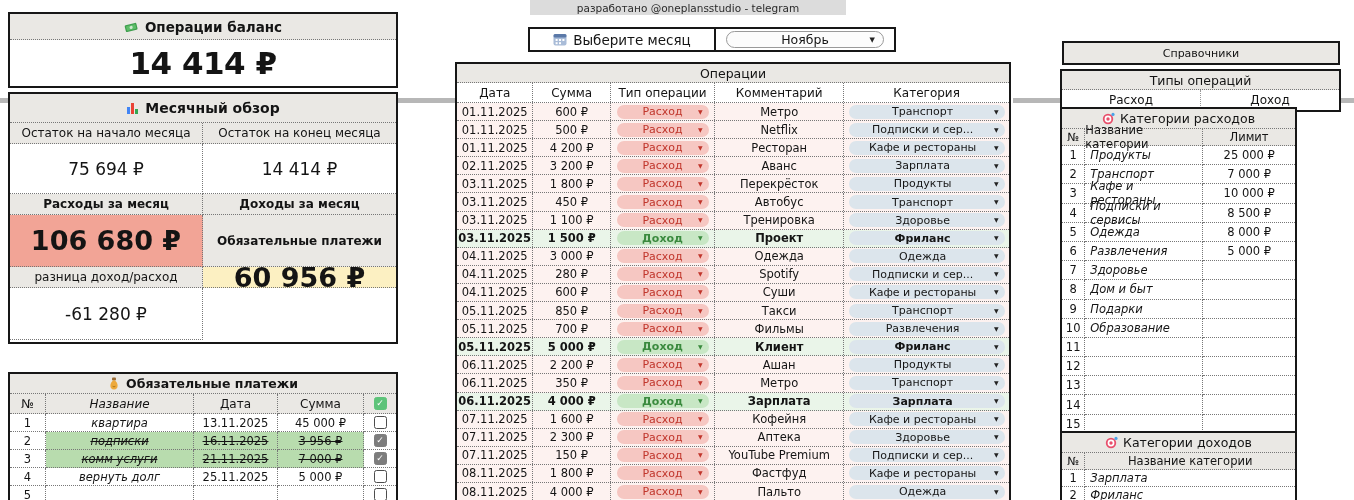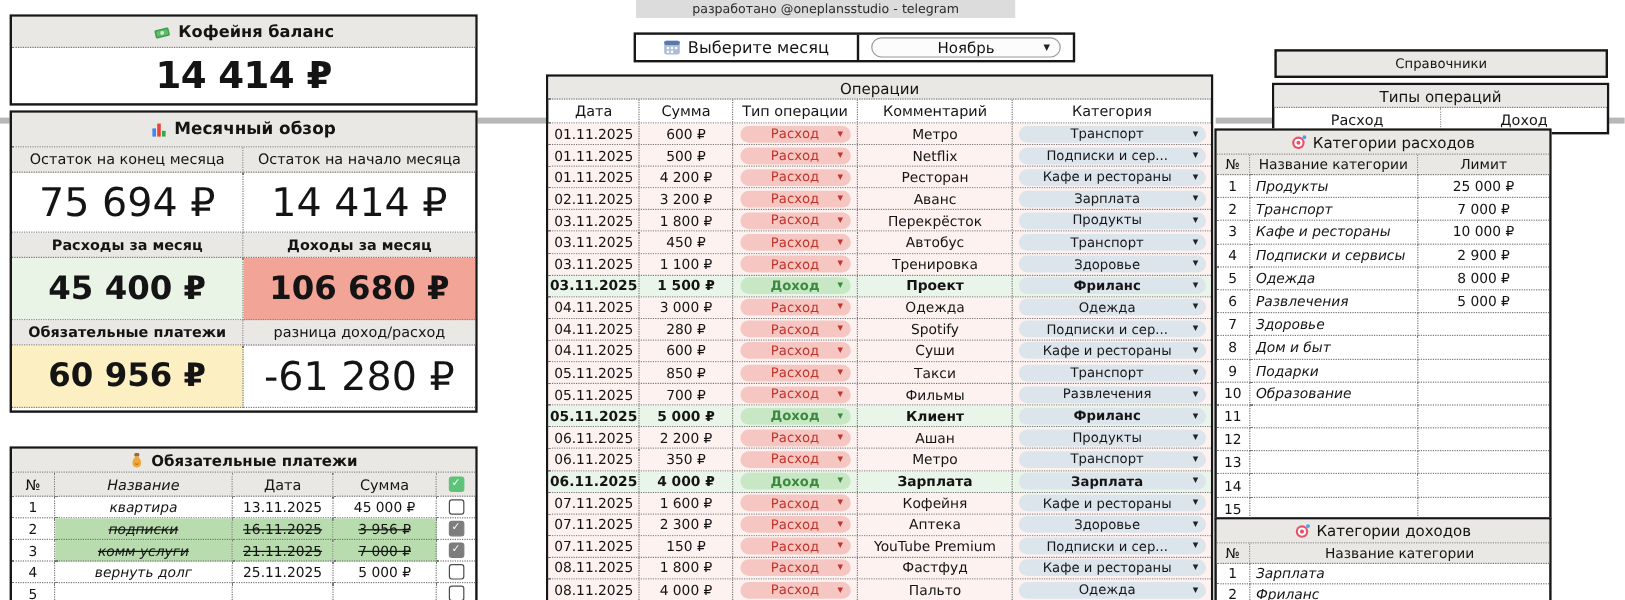--- a/index.html
+++ b/index.html
@@ -31,21 +31,21 @@
   .balance-value{height:45px;display:flex;align-items:center;justify-content:center;
     font-size:31px;font-weight:700;letter-spacing:-.5px}
 
   
   .overview-box{left:8px;top:92px;width:390px;height:252px}
   .overview-box .box-title{height:29px;font-size:14px}
   .ov-grid{display:grid;grid-template-columns:1fr 1fr;grid-template-rows:21px 50px 21px 52px 21px 52px}
   .ov-label{display:flex;align-items:center;justify-content:center;font-size:12px;
     background:var(--header-bg);border-bottom:1px dotted #777;border-right:1px dotted #777}
   .ov-label.bold{font-weight:700}
-  .ov-value{display:flex;align-items:center;justify-content:center;font-size:33px;
+  .ov-value{display:flex;align-items:center;justify-content:center;font-size:17px;
     border-bottom:1px dotted #777;border-right:1px dotted #777}
   .ov-value.bold{font-weight:700;font-size:27px}
   .ov-value.bg-income{background:var(--overview-income-bg)}
   .ov-value.bg-expense{background:var(--overview-expense-bg)}
   .ov-value.bg-mandatory{background:var(--overview-mandatory-bg)}
   .ov-grid>*:nth-child(2n){border-right:none}
 
   
   .payments-box{left:8px;top:372px;width:390px;height:134px}
   .payments-box .box-title{height:20px;font-size:12.5px}
@@ -92,21 +92,21 @@
   
   .refs-title-box{left:1062px;top:41px;width:278px;height:24px;background:var(--header-bg);
     display:flex;align-items:center;justify-content:center;font-size:11px}
   .types-box{left:1060px;top:69px;width:281px;height:43px}
   .types-box .t-title{height:19px;background:var(--header-bg);display:flex;align-items:center;
     justify-content:center;font-size:12.5px;border-bottom:1px dotted #777}
   .types-row{display:flex;height:20px}
   .types-row>div{flex:1;display:flex;align-items:center;justify-content:center;font-size:12px}
   .types-row>div:first-child{border-right:1px dotted #999}
 
-  .cat-box{width:281px;left:1012px}
+  .cat-box{width:237px;left:1060px}
   .expcat-box{top:107px;height:326px}
   .inccat-box{top:431px;height:75px}
   .cat-title{height:20px;background:var(--header-bg);display:flex;align-items:center;
     justify-content:center;gap:5px;font-size:12.5px;border-bottom:1px dotted #777}
   .cat-header,.cat-row{display:flex}
   .cat-header{height:17px}
   .cat-header>div{background:var(--header-bg);display:flex;align-items:center;justify-content:center;
     font-size:11.5px;border-bottom:1px dotted #777;border-right:1px dotted #777}
   .cat-row{height:19.2px}
   .inccat-box .cat-row{height:17px}
@@ -161,44 +161,43 @@
     <div class="box-title">
       <span class="icon">
         <svg width="15" height="12" viewBox="0 0 15 12">
             <g transform="rotate(-14 7 6)">
               <rect x="1" y="3" width="12" height="7" rx="1.2" fill="#3f9e4d"></rect>
               <rect x="2.2" y="4.2" width="9.6" height="4.6" rx="0.8" fill="#5dbd68"></rect>
               <circle cx="7" cy="6.5" r="1.6" fill="#cfe9cf"></circle>
             </g>
           </svg>
       </span>
-      <span>Кофейня баланс</span>
+      <span>Операции баланс</span>
     </div>
     <div class="balance-value">14 414 ₽</div>
   </div>
 
   <div class="box overview-box">
     <div class="box-title">
       <span class="icon">
         <svg width="13" height="12" viewBox="0 0 13 12">
             <rect x="1" y="5" width="3" height="7" fill="#4285f4"></rect>
             <rect x="5" y="1" width="3" height="11" fill="#ea4335"></rect>
             <rect x="9" y="7" width="3" height="5" fill="#34a853"></rect>
           </svg>
       </span>
       <span>Месячный обзор</span>
     </div>
     <div class="ov-grid">
+      <div class="ov-label">Остаток на начало месяца</div>
       <div class="ov-label">Остаток на конец месяца</div>
-      <div class="ov-label">Остаток на начало месяца</div>
       <div class="ov-value">75 694 ₽</div>
       <div class="ov-value">14 414 ₽</div>
       <div class="ov-label bold">Расходы за месяц</div>
       <div class="ov-label bold">Доходы за месяц</div>
-      <div class="ov-value bold bg-income">45 400 ₽</div>
       <div class="ov-value bold bg-expense">106 680 ₽</div>
       <div class="ov-label bold">Обязательные платежи</div>
       <div class="ov-label">разница доход/расход</div>
       <div class="ov-value bold bg-mandatory">60 956 ₽</div>
       <div class="ov-value">-61 280 ₽</div>
     </div>
   </div>
 
   <div class="box payments-box">
     <div class="box-title">
@@ -697,21 +696,21 @@
           <div class="cc-limit">7 000 ₽</div>
         </div>
         <div class="cat-row">
           <div class="cc-num">3</div>
           <div class="cc-name">Кафе и рестораны</div>
           <div class="cc-limit">10 000 ₽</div>
         </div>
         <div class="cat-row">
           <div class="cc-num">4</div>
           <div class="cc-name">Подписки и сервисы</div>
-          <div class="cc-limit">2 900 ₽</div>
+          <div class="cc-limit">8 500 ₽</div>
         </div>
         <div class="cat-row">
           <div class="cc-num">5</div>
           <div class="cc-name">Одежда</div>
           <div class="cc-limit">8 000 ₽</div>
         </div>
         <div class="cat-row">
           <div class="cc-num">6</div>
           <div class="cc-name">Развлечения</div>
           <div class="cc-limit">5 000 ₽</div>

